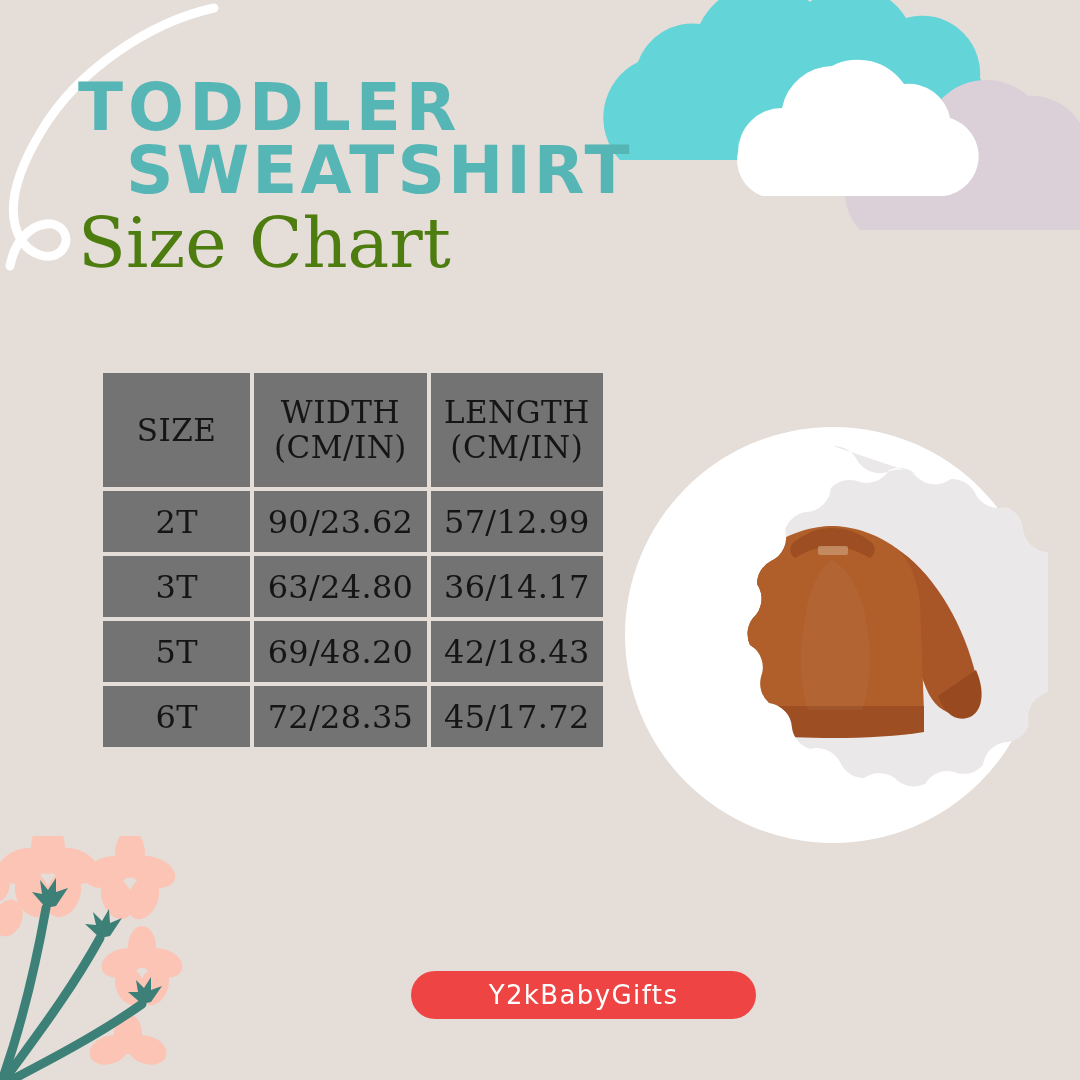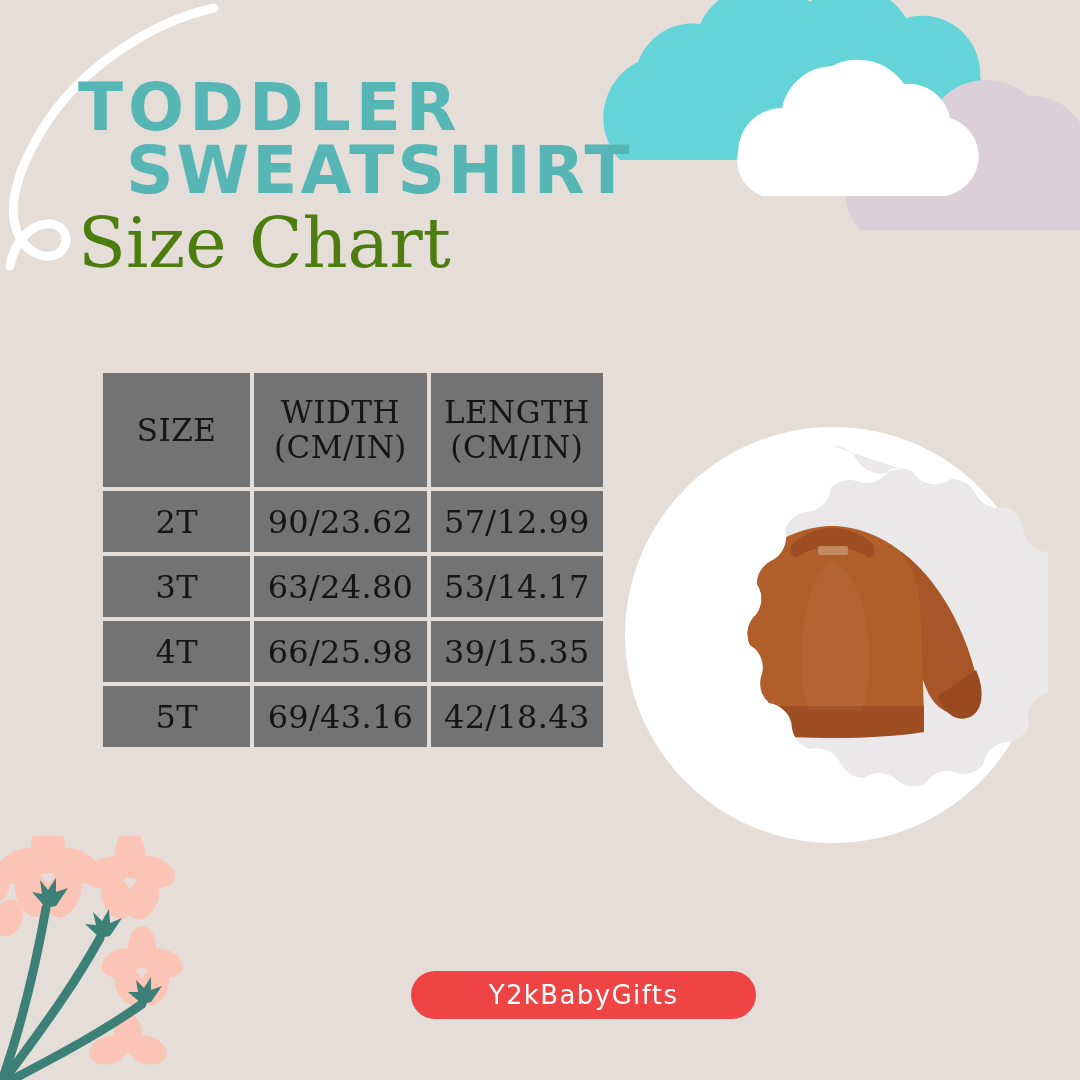--- a/index.html
+++ b/index.html
@@ -206,31 +206,31 @@
     </thead>
     <tbody id="table-body">
         <tr>
           <td class="col-size">2T</td>
           <td class="col-w">90/23.62</td>
           <td class="col-l">57/12.99</td>
         </tr>
         <tr>
           <td class="col-size">3T</td>
           <td class="col-w">63/24.80</td>
-          <td class="col-l">53/14.17</td>
-        </tr>
-        <tr>
-          <td class="col-size">4T</td>
-          <td class="col-w">66/25.98</td>
-          <td class="col-l">39/15.35</td>
+          <td class="col-l">36/14.17</td>
         </tr>
         <tr>
           <td class="col-size">5T</td>
-          <td class="col-w">69/43.16</td>
+          <td class="col-w">69/48.20</td>
           <td class="col-l">42/18.43</td>
+        </tr>
+        <tr>
+          <td class="col-size">6T</td>
+          <td class="col-w">72/28.35</td>
+          <td class="col-l">45/17.72</td>
         </tr>
       </tbody>
   </table>
 
   <div class="product">
     <svg width="430" height="430" viewBox="0 0 430 430" xmlns="http://www.w3.org/2000/svg">
       <defs>
         <clipPath id="scallopClip">
           <path d="M215,26
                    a26,26 0 0,1 24,14 a26,26 0 0,0 33,11

